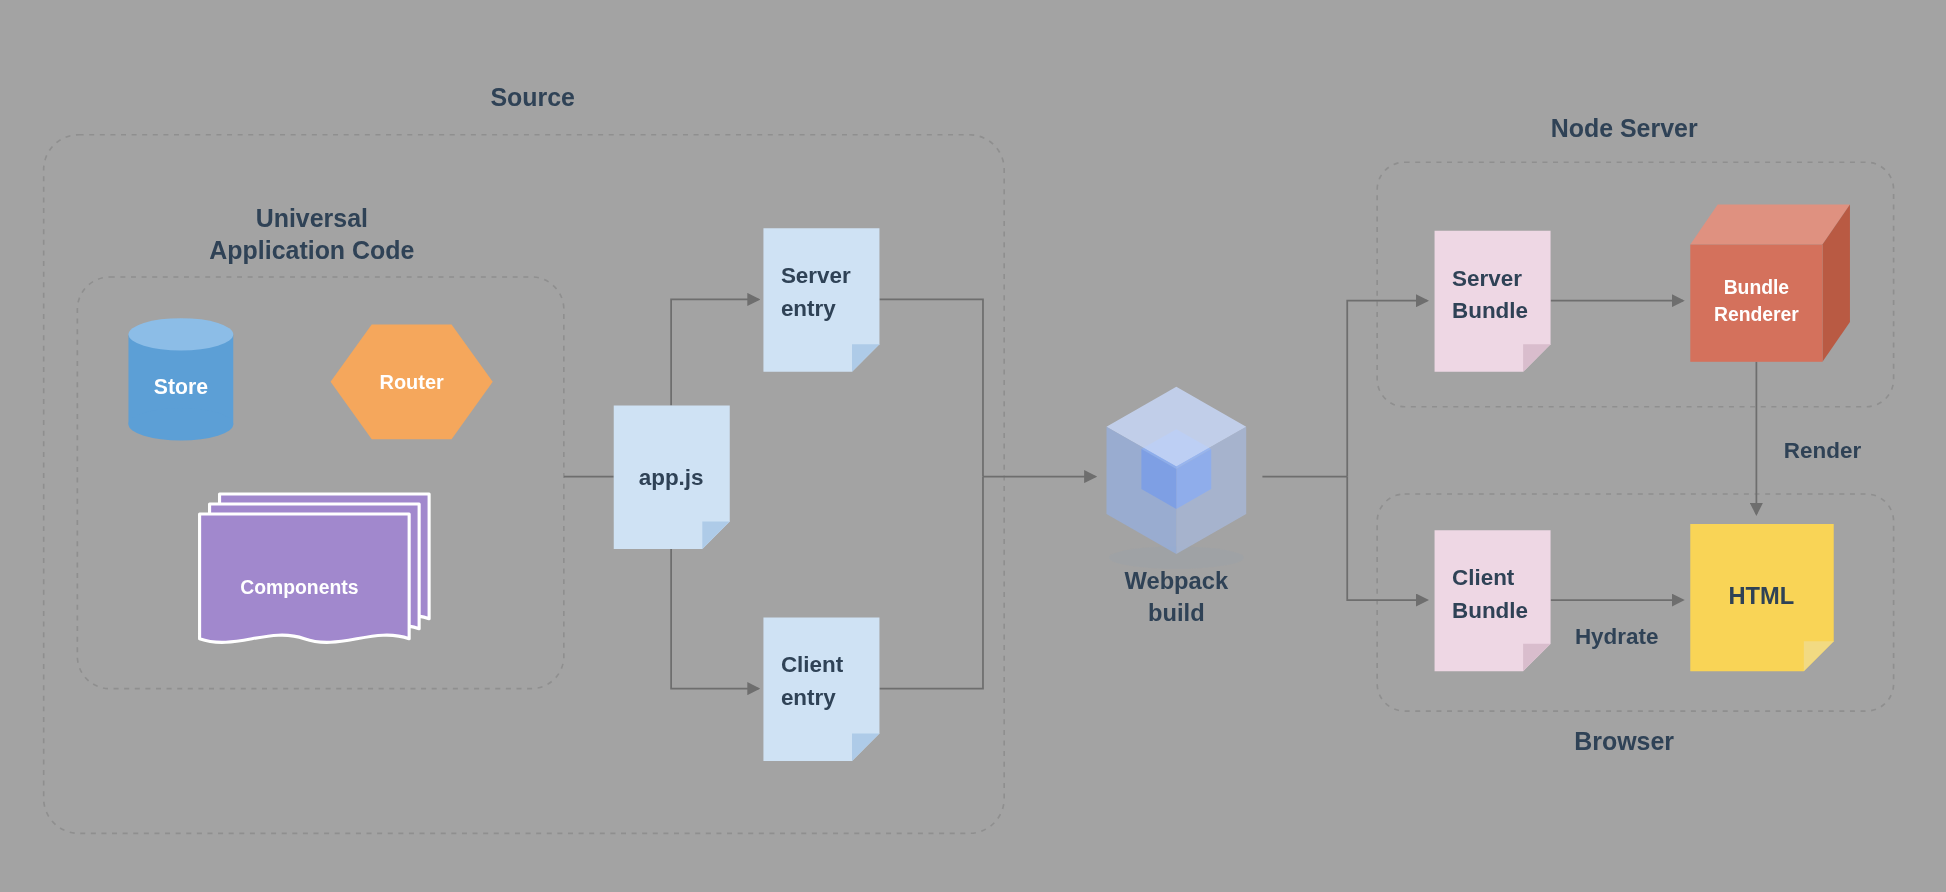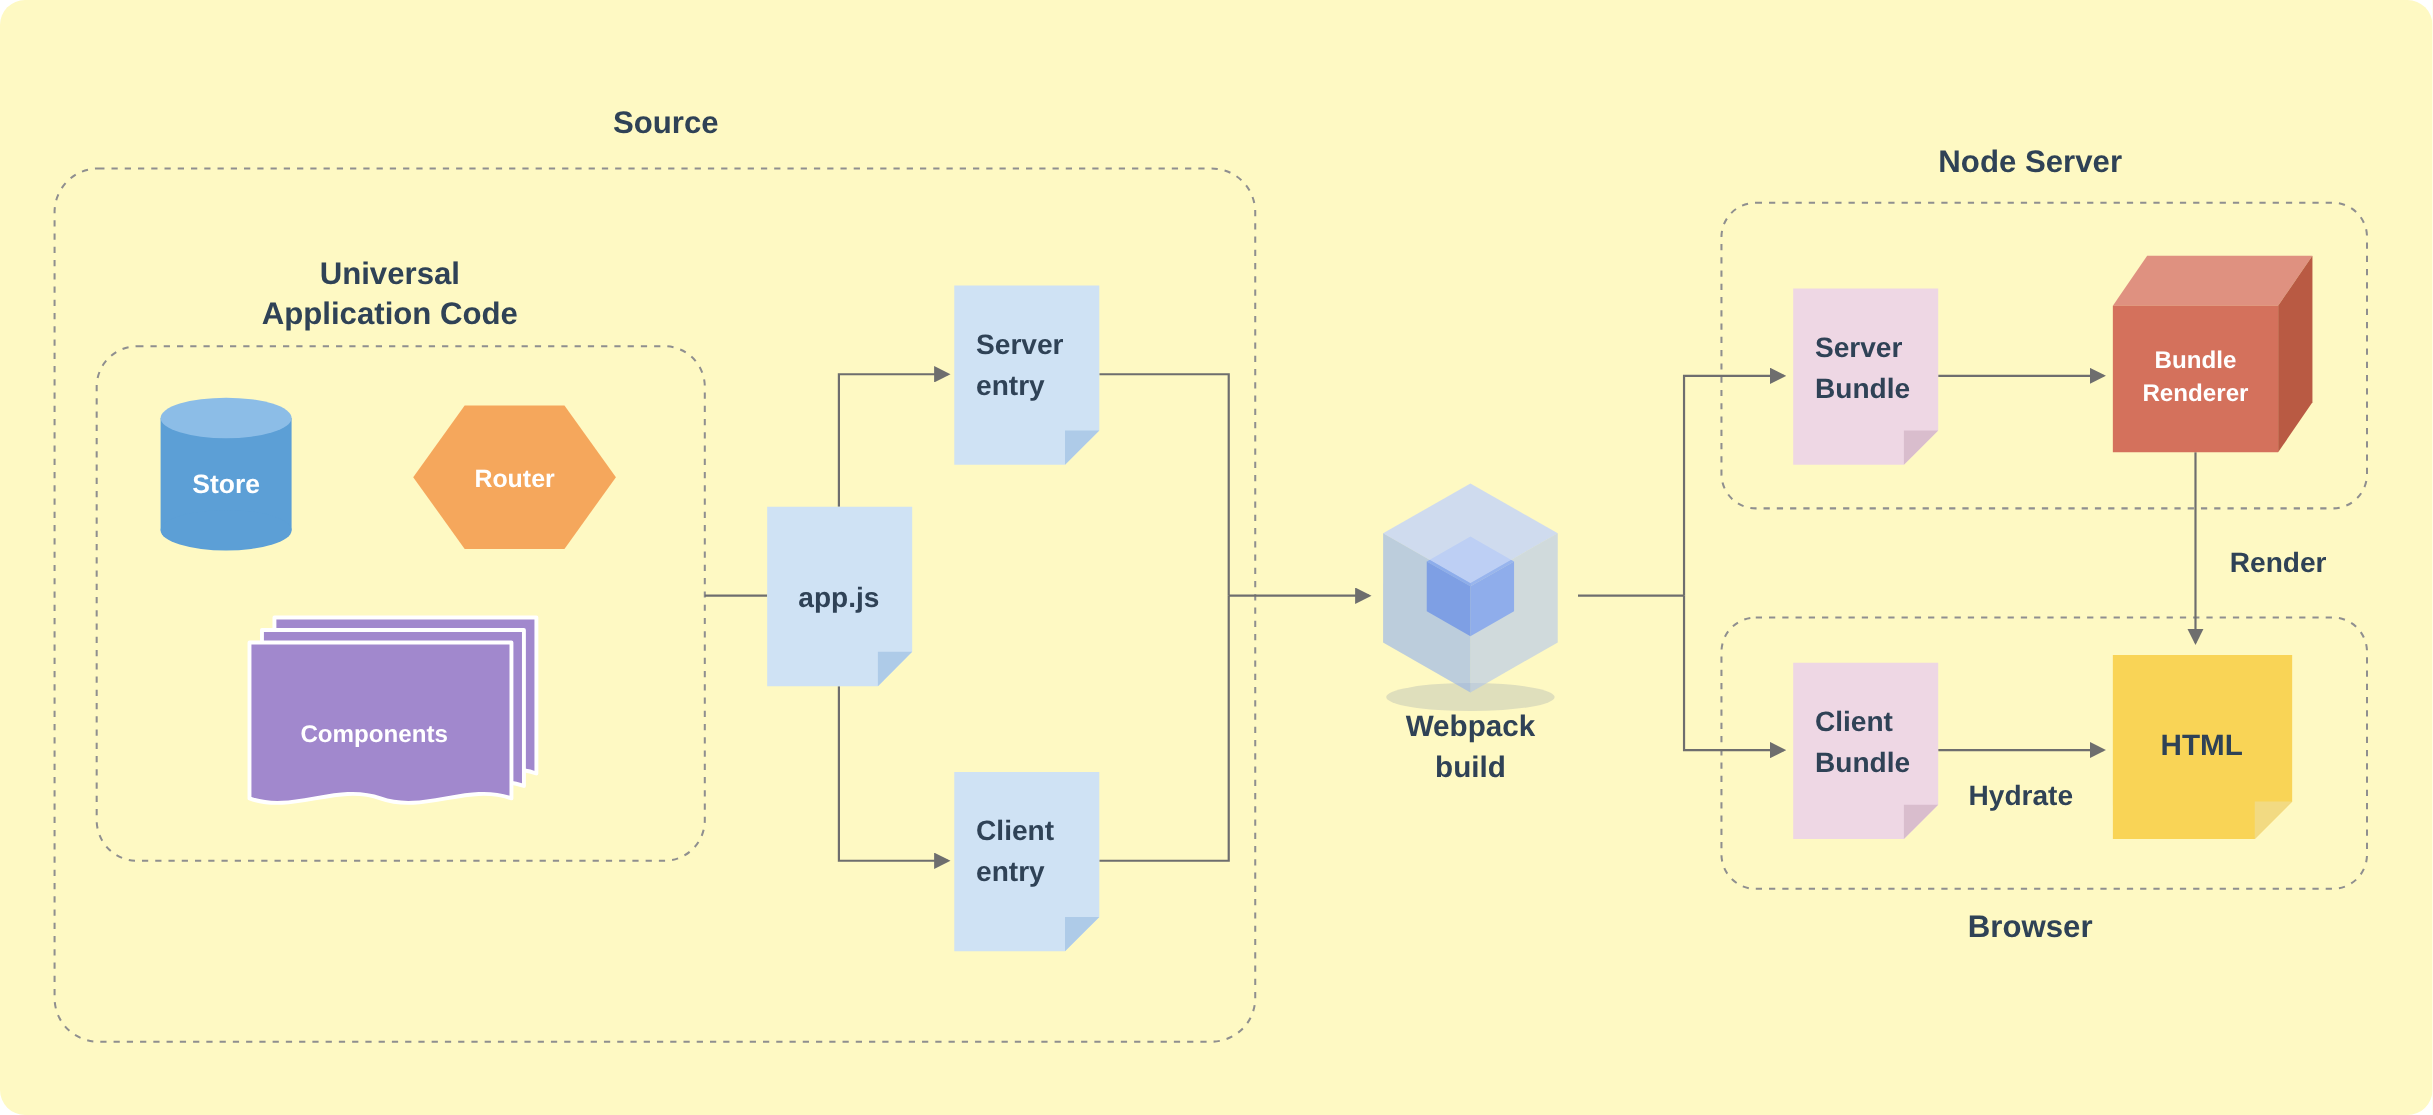--- a/index.html
+++ b/index.html
@@ -1,16 +1,16 @@
 <!DOCTYPE html>
 <html><head>
 <meta charset="utf-8">
 <style>
   html,body{margin:0;padding:0;background:#ffffff;}
-  .canvas{width:1946px;height:892px;background:#fef9c3;overflow:hidden;position:relative;border-radius:20px;}
+  .canvas{width:1946px;height:892px;background:#a3a3a3;overflow:hidden;position:relative;}
   svg{display:block;}
   text{font-family:"Liberation Sans",sans-serif;font-weight:700;}
   .group-label{font-size:20px;fill:#2f4256;}
   .edge-label{font-size:18px;fill:#2f4256;}
   .label-white{fill:#ffffff;}
   .label-dark{fill:#2f4256;}
   .s15{font-size:15.5px}.s16{font-size:16px}.s17{font-size:17px}.s18{font-size:18px}.s19{font-size:19px}
   .dashed-box{fill:none;stroke:#8f8f8f;stroke-width:1.3;stroke-dasharray:4 4.5;}
   .edge{fill:none;stroke:#6e6e6e;stroke-width:1.4;}
   .arrow-end{marker-end:url(#arrowhead);}

